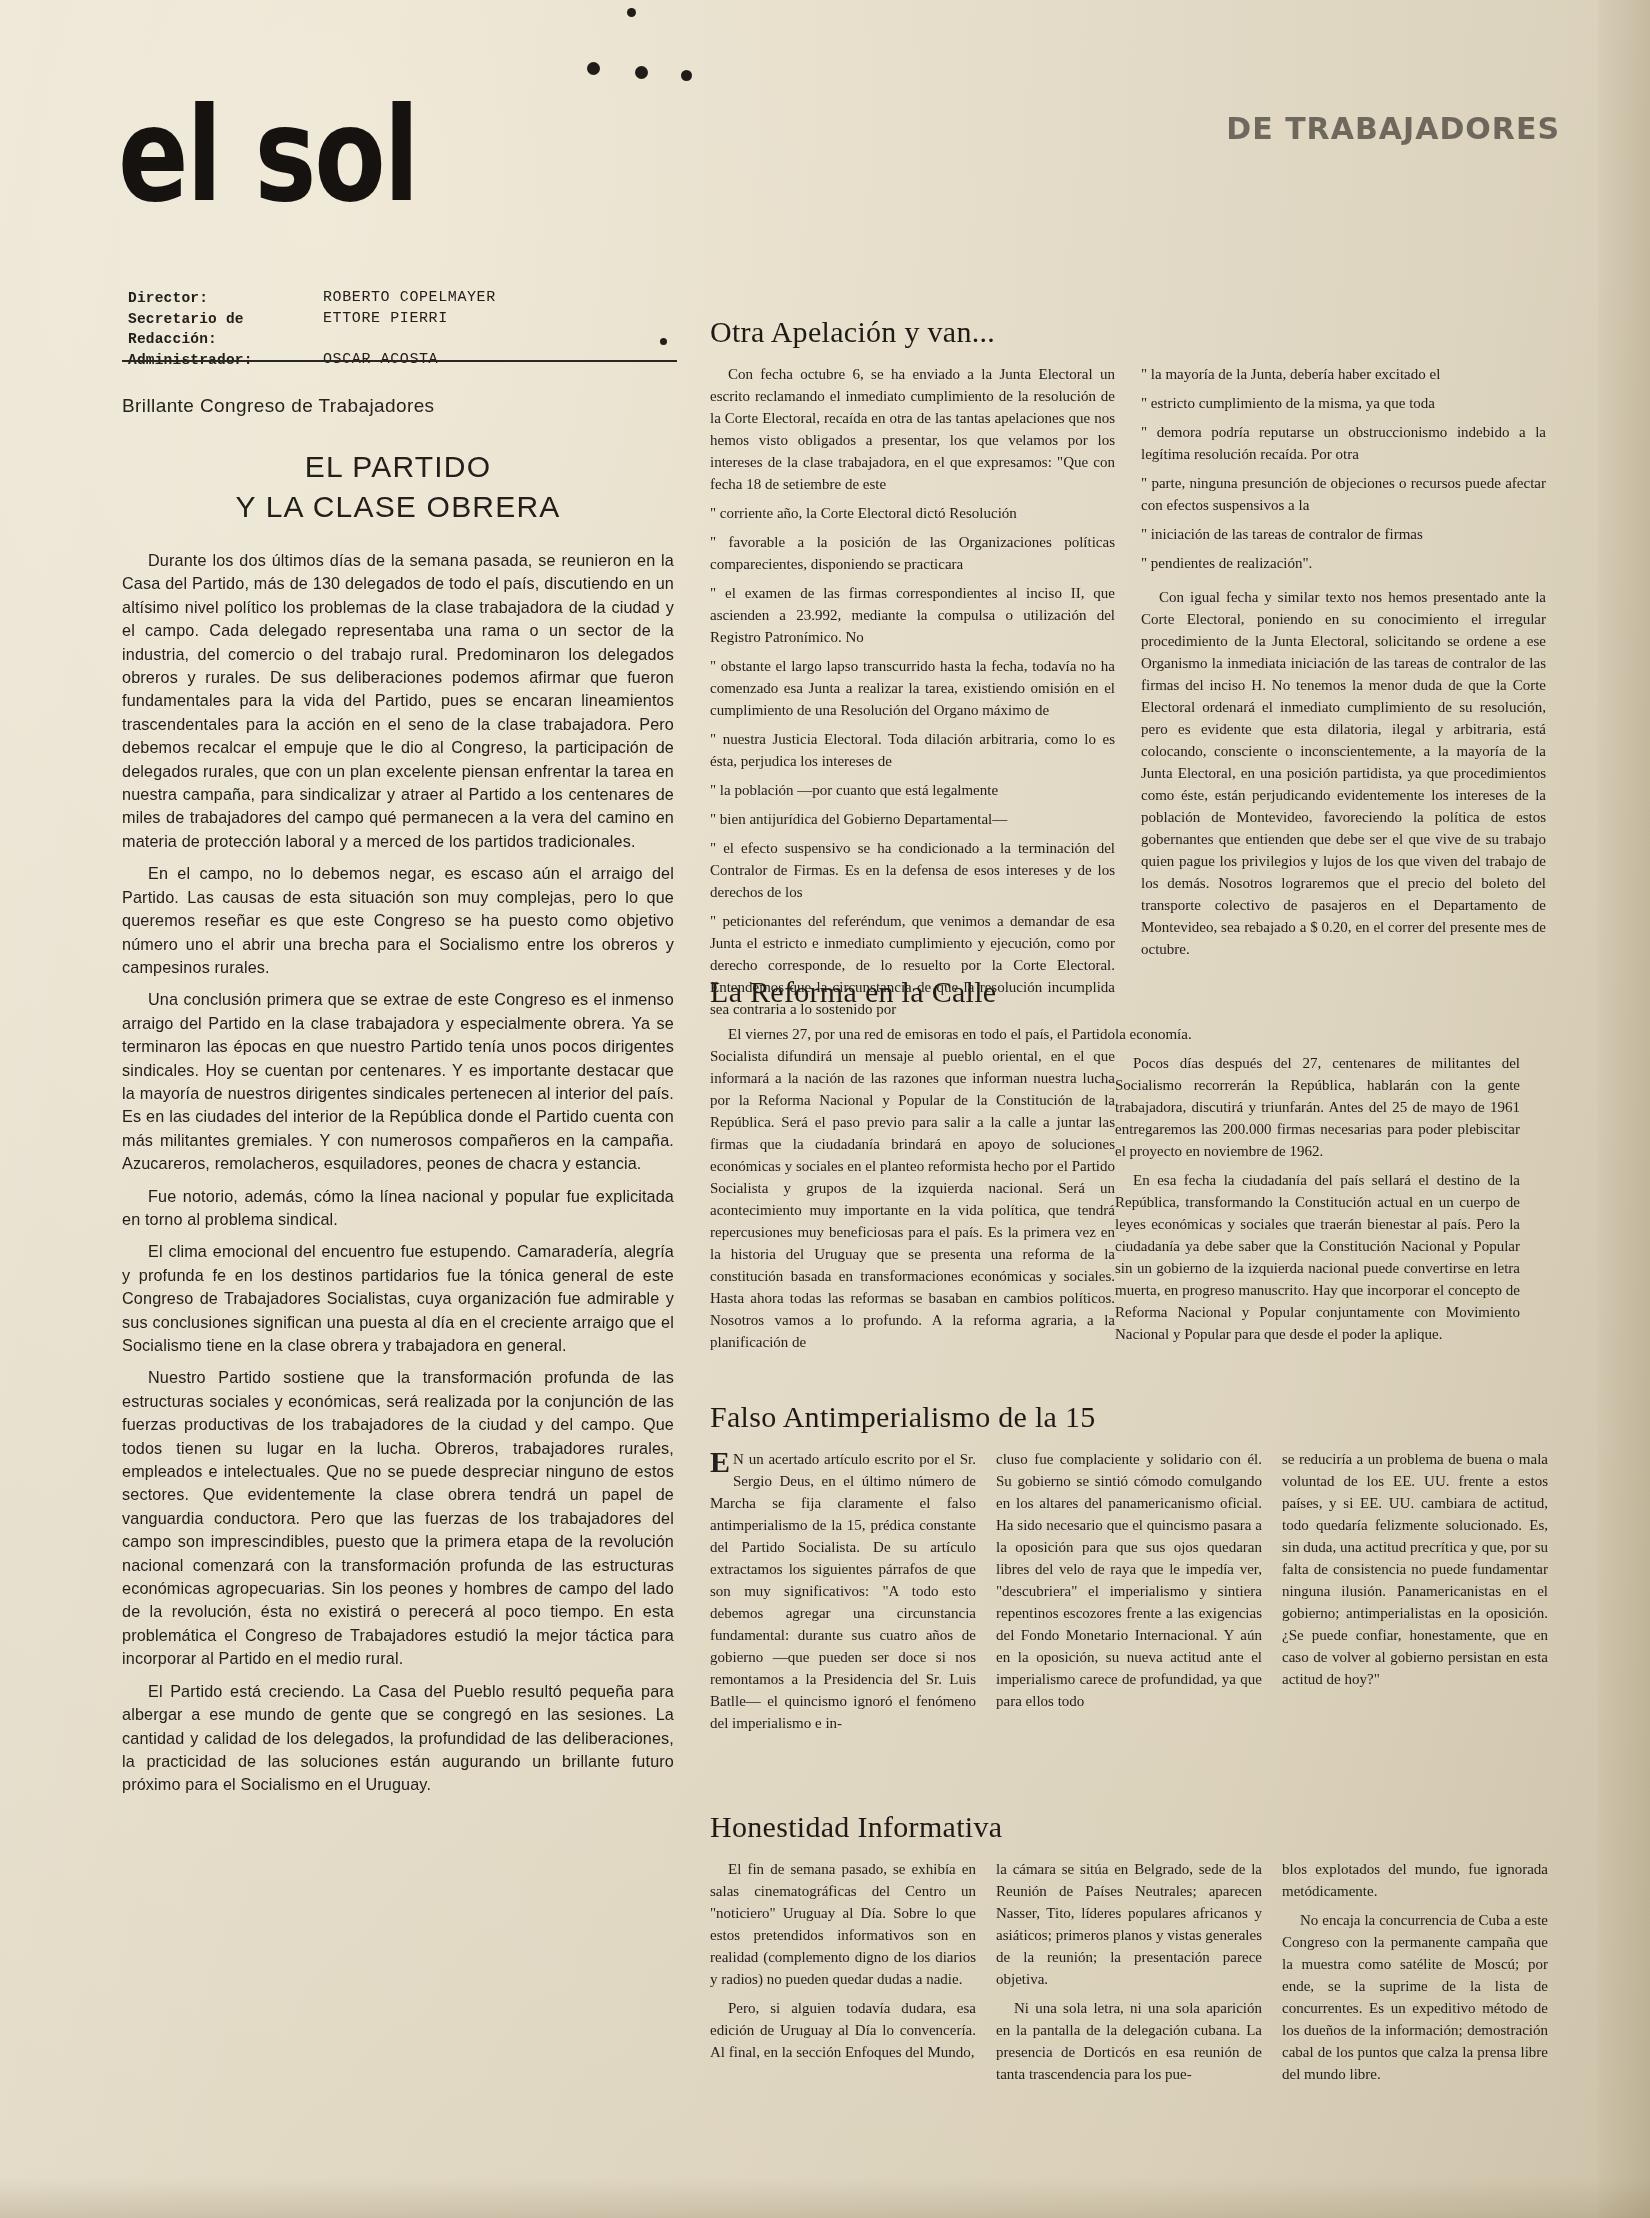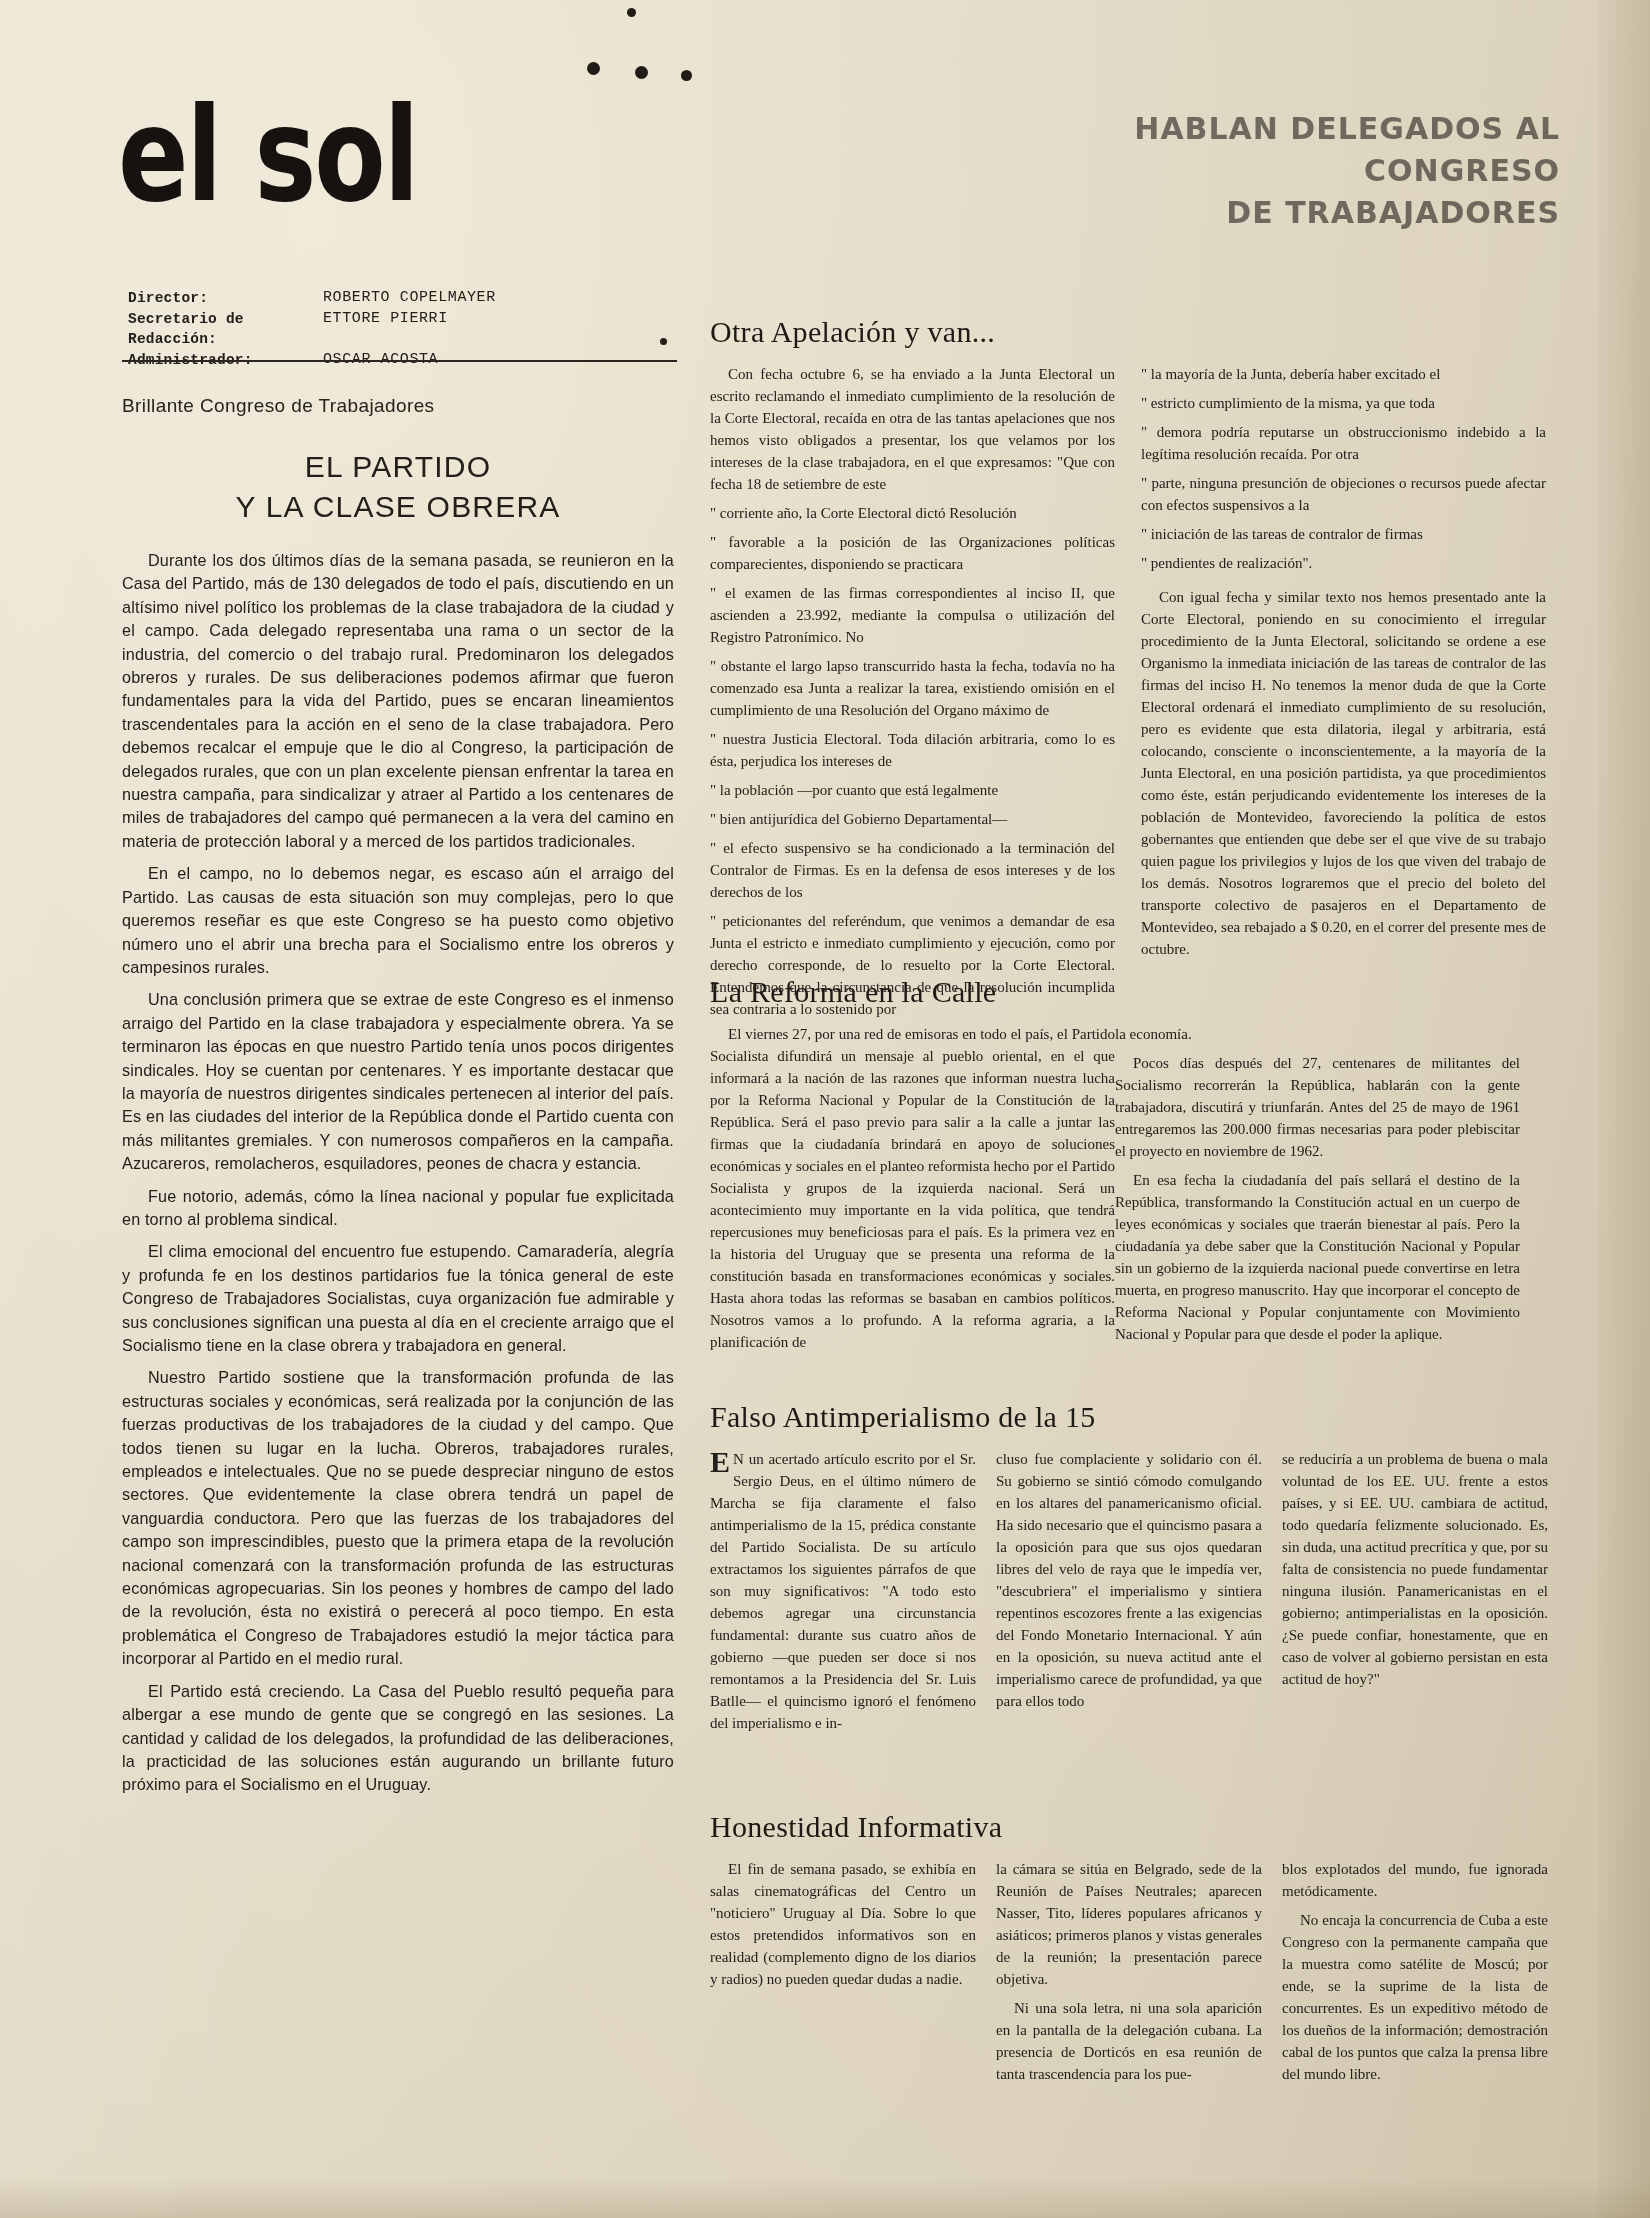--- a/index.html
+++ b/index.html
@@ -132,21 +132,20 @@
     <div class="logo">el sol</div>
   </div>
   <div class="dots">
     <span style="left:52px;top:0px;width:9px;height:9px;"></span>
     <span style="left:12px;top:54px;width:13px;height:13px;"></span>
     <span style="left:60px;top:58px;width:13px;height:13px;"></span>
     <span style="left:106px;top:62px;width:11px;height:11px;"></span>
   </div>
 
   <div class="headline-right">
-    <div>HABLAN DELEGADOS AL CONGRESO</div>
     <div>DE TRABAJADORES</div>
   </div>
 
   <div class="credits">
     <table>
       <tbody>
           <tr>
         <td class="lbl">Director:</td>
         <td class="val">ROBERTO COPELMAYER</td>
       </tr>
@@ -235,20 +234,21 @@
         <p class="noind">se reduciría a un problema de buena o mala voluntad de los EE. UU. frente a estos países, y si EE. UU. cambiara de actitud, todo quedaría felizmente solucionado. Es, sin duda, una actitud precrítica y que, por su falta de consistencia no puede fundamentar ninguna ilusión. Panamericanistas en el gobierno; antimperialistas en la oposición. ¿Se puede confiar, honestamente, que en caso de volver al gobierno persistan en esta actitud de hoy?"</p>
       </div>
     </div>
   </div>
 
   <div class="col" style="left:710px;top:1810px;width:840px;">
     <h2 class="sect">Honestidad Informativa</h2>
     <div style="display:flex;gap:20px;">
       <div class="sm" style="width:266px;">
         <p>El fin de semana pasado, se exhibía en salas cinematográficas del Centro un "noticiero" Uruguay al Día. Sobre lo que estos pretendidos informativos son en realidad (complemento digno de los diarios y radios) no pueden quedar dudas a nadie.</p>
+        <p>Pero, si alguien todavía dudara, esa edición de Uruguay al Día lo convencería. Al final, en la sección Enfoques del Mundo,</p>
       </div>
       <div class="sm" style="width:266px;">
         <p class="noind">la cámara se sitúa en Belgrado, sede de la Reunión de Países Neutrales; aparecen Nasser, Tito, líderes populares africanos y asiáticos; primeros planos y vistas generales de la reunión; la presentación parece objetiva.</p>
         <p>Ni una sola letra, ni una sola aparición en la pantalla de la delegación cubana. La presencia de Dorticós en esa reunión de tanta trascendencia para los pue-</p>
       </div>
       <div class="sm" style="width:266px;">
         <p class="noind">blos explotados del mundo, fue ignorada metódicamente.</p>
         <p>No encaja la concurrencia de Cuba a este Congreso con la permanente campaña que la muestra como satélite de Moscú; por ende, se la suprime de la lista de concurrentes. Es un expeditivo método de los dueños de la información; demostración cabal de los puntos que calza la prensa libre del mundo libre.</p>
       </div>
     </div>

